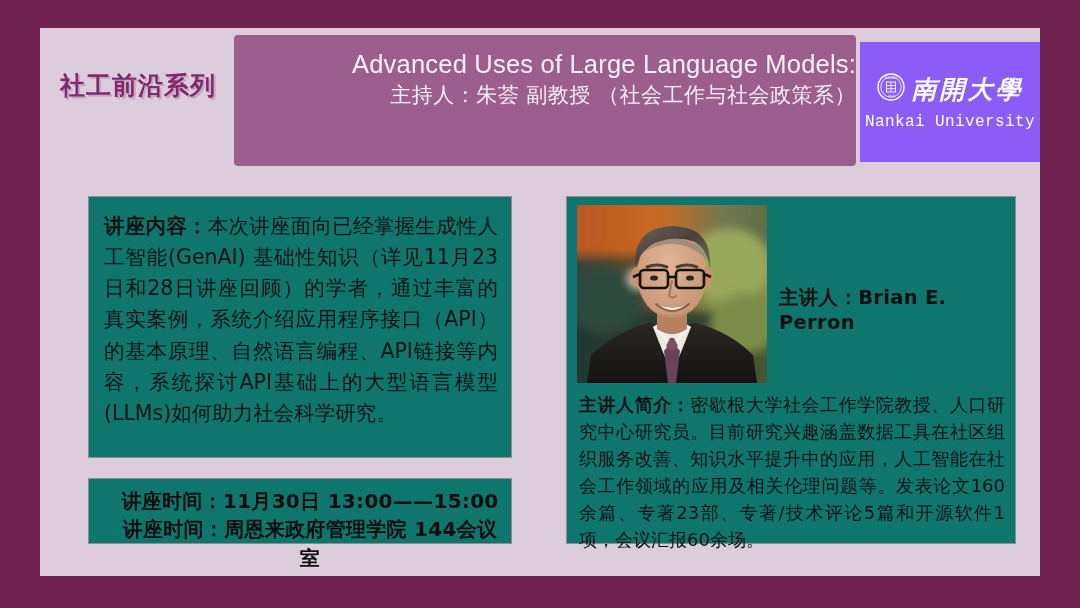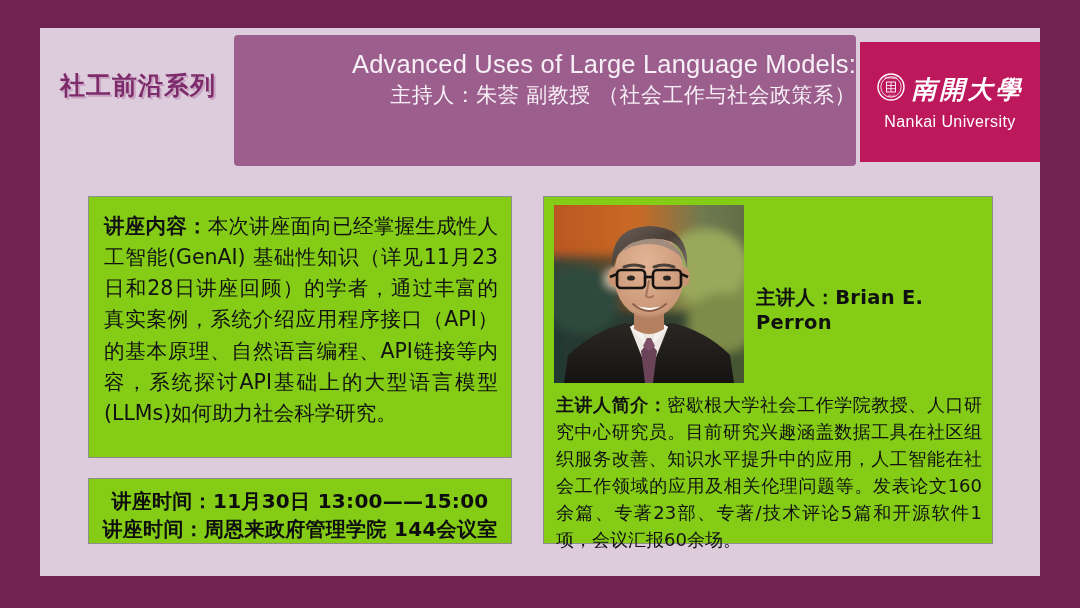--- a/index.html
+++ b/index.html
@@ -75,21 +75,21 @@
     letter-spacing: 0.5px;
   }
 
   
   .logo-panel {
     position: absolute;
     left: 860px;
     top: 42px;
     width: 180px;
     height: 120px;
-    background: #be185d;
+    background: #8b5cf6;
     display: flex;
     flex-direction: column;
     align-items: center;
     justify-content: center;
   }
   .logo-row {
     display: flex;
     align-items: center;
     gap: 7px;
   }
@@ -97,31 +97,31 @@
   .logo-cn {
     font-family: "DejaVu Serif", serif;
     font-size: 25px;
     font-style: italic;
     font-weight: bold;
     color: #ffffff;
     letter-spacing: 3px;
     line-height: 1;
   }
   .logo-en {
-    font-family: Liberation Sans, sans-serif;
+    font-family: Liberation Mono, monospace;
     font-size: 16px;
     color: #ffffff;
     letter-spacing: 0.4px;
     margin-top: 8px;
   }
 
   
   .box {
     position: absolute;
-    background: #84cc16;
+    background: #0f766e;
     border: 1px solid #8d8d8d;
     box-sizing: border-box;
   }
   .box-abstract {
     left: 88px;
     top: 196px;
     width: 424px;
     height: 262px;
     padding: 14px 13px 10px 15px;
   }
@@ -142,24 +142,25 @@
     padding: 8px 6px;
     text-align: center;
   }
   .when-line {
     font-family: "DejaVu Sans", sans-serif;
     font-weight: bold;
     font-size: 20px;
     line-height: 1.42;
     color: #0d0d0d;
     letter-spacing: 0.3px;
+    margin-left: 20px;
   }
 
   .box-speaker {
-    left: 543px;
+    left: 566px;
     top: 196px;
     width: 450px;
     height: 348px;
     padding: 0;
   }
 
   
   .photo {
     position: absolute;
     left: 10px;

